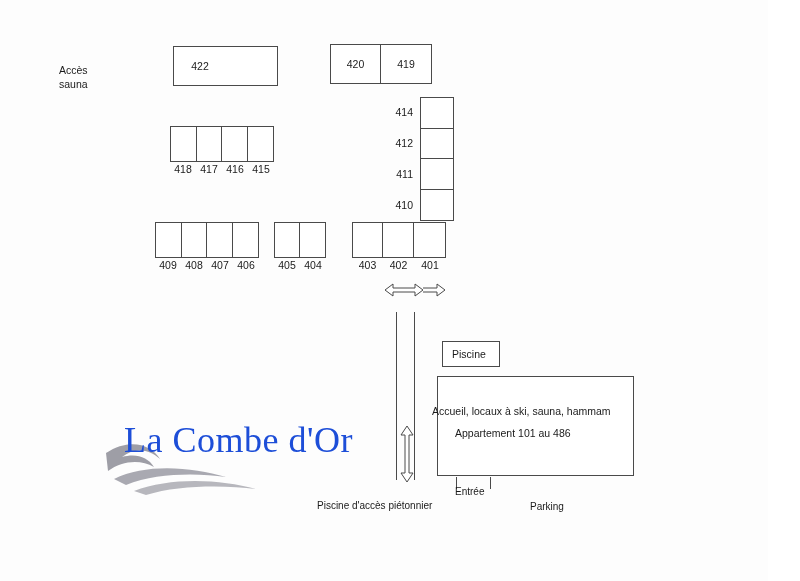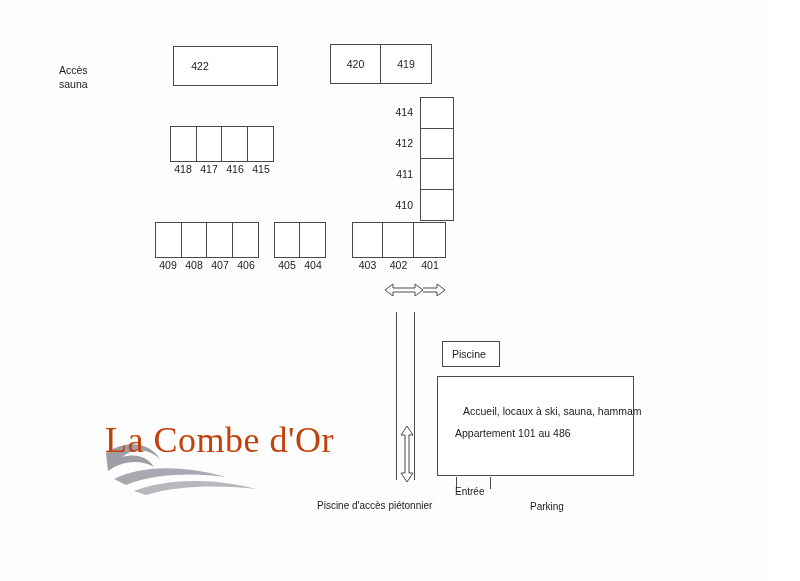--- a/index.html
+++ b/index.html
@@ -107,25 +107,25 @@
   }
   .logo {
     position: absolute;
     left: 100px;
     top: 415px;
     width: 270px;
     height: 90px;
   }
   .logo-text {
     position: absolute;
-    left: 5px;
+    left: 24px;
     top: 4px;
     font-family: "Liberation Serif", serif;
     font-size: 36px;
-    color: #c2410c;
+    color: #1d4ed8;
     letter-spacing: 0.5px;
     white-space: nowrap;
   }
   svg {
     display: block;
   }
   .arrow-svg {
     position: absolute;
   }
 </style>
@@ -215,21 +215,21 @@
   <div class="road-line" style="left:414px; top:312px; height:168px;"></div>
 
   <svg class="arrow-svg" style="left:398px; top:424px;" width="18" height="60" viewBox="0 0 18 60">
     <path d="M9 2 L15 11 L11 11 L11 49 L15 49 L9 58 L3 49 L7 49 L7 11 L3 11 Z" fill="#ffffff" stroke="#4a4a4a" stroke-width="1"></path>
   </svg>
 
   <div class="box" style="left:442px; top:341px; width:58px; height:26px;"></div>
   <div class="box-text" style="left:452px; top:348px;">Piscine</div>
 
   <div class="box" style="left:437px; top:376px; width:197px; height:100px;"></div>
-  <div class="box-text" style="left:463px; top:405px;">Accueil, locaux à ski, sauna, hammam</div>
+  <div class="box-text" style="left:432px; top:405px;">Accueil, locaux à ski, sauna, hammam</div>
   <div class="box-text" style="left:455px; top:427px;">Appartement 101 au 486</div>
 
   <div class="tick" style="left:456px; top:477px;"></div>
   <div class="tick" style="left:490px; top:477px;"></div>
 
   <div class="label small" style="left:455px; top:486px;">Entrée</div>
   <div class="label small" style="left:317px; top:500px;">Piscine d'accès piétonnier</div>
   <div class="label small" style="left:530px; top:501px;">Parking</div>
 
   <div class="logo">

